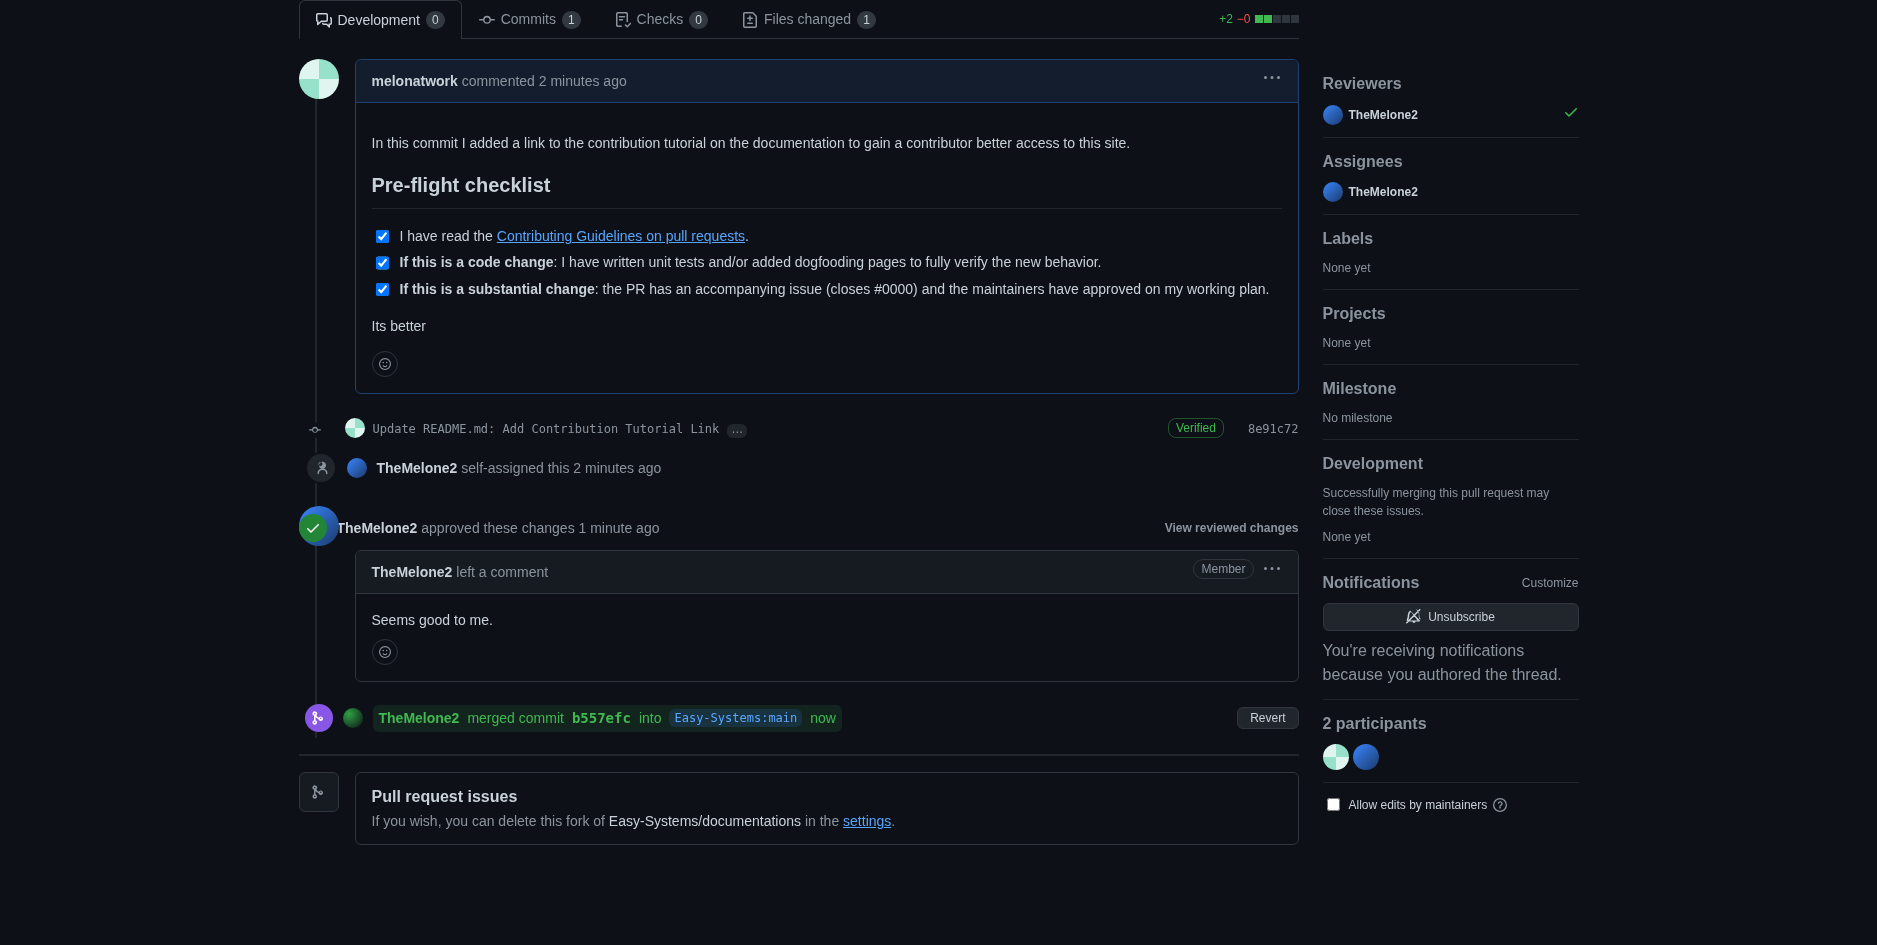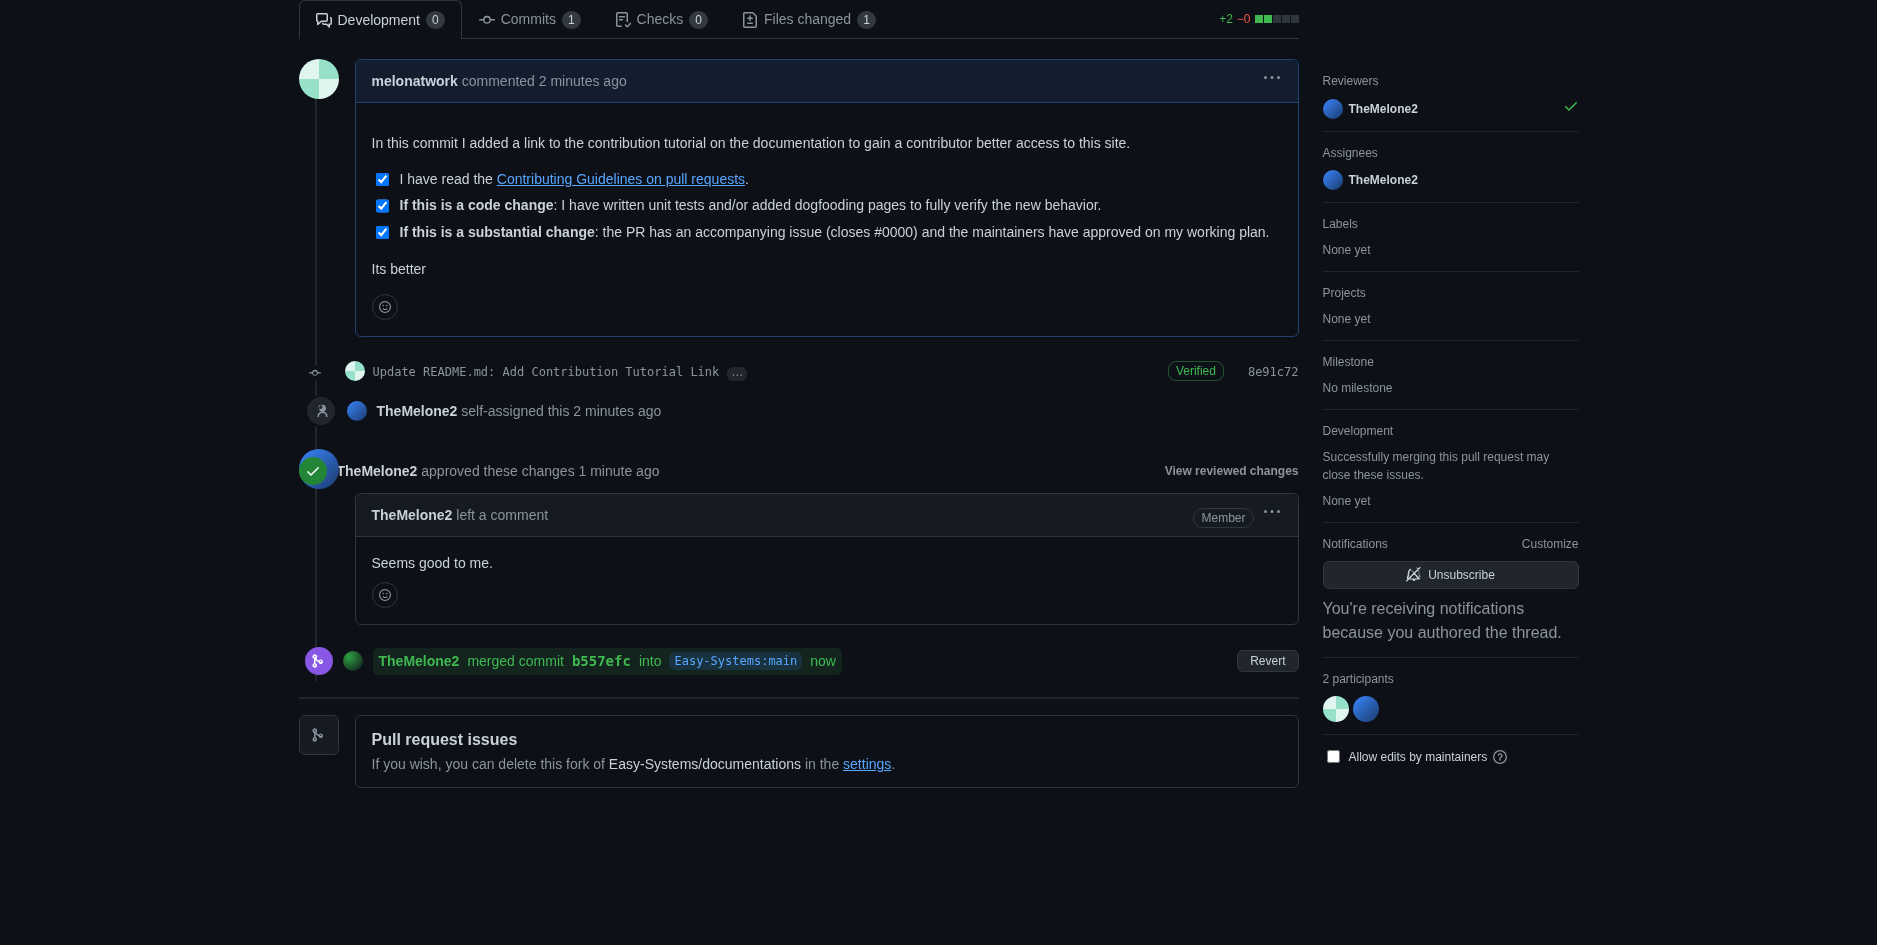--- a/index.html
+++ b/index.html
@@ -89,21 +89,21 @@
   .merge-row .commit-sha{font-weight:600}
   .hl-green{background:rgba(63,185,80,0.12);padding:3px 6px;border-radius:6px;color:var(--green)}
 
   .closed-box{display:flex;gap:16px;margin-top:16px;position:relative}
 
   .hr{height:2px;background:#21262d;margin:16px 0;margin-left:48px}
   .hr.full{margin-left:0}
 
   
   .side-section{border-bottom:1px solid #21262d;padding:12px 0}
-  .side-section h4{margin:0 0 8px;font-size:12px;font-weight:400;color:var(--text-muted)}
+  .side-section h4{margin:0 0 8px;font-size:16px;font-weight:700;color:var(--text-muted)}
   .side-row{display:flex;align-items:center;gap:6px;font-size:12px;color:var(--text)}
   .side-row.between{justify-content:space-between}
   .chk{color:var(--green)}
   .muted{color:var(--text-muted)}
   .side-desc{color:var(--text-muted);font-size:16px;margin-top:8px}
   .participants{display:flex;gap:4px;margin-top:8px}
   .avatar.tiny{width:26px;height:26px}
   .allow-edits{display:flex;align-items:center;gap:6px;color:var(--text);padding-top:12px}
   .help-icon{width:14px;height:14px;color:var(--text-muted)}
 </style>
@@ -167,20 +167,21 @@
               <b>melonatwork</b><span> commented 2 minutes ago</span>
             </span>
             <span class="kebab">
               <svg class="ico" viewBox="0 0 16 16">
                   <path d="M8 9a1.5 1.5 0 1 0 0-3 1.5 1.5 0 0 0 0 3ZM1.5 9a1.5 1.5 0 1 0 0-3 1.5 1.5 0 0 0 0 3Zm13 0a1.5 1.5 0 1 0 0-3 1.5 1.5 0 0 0 0 3Z"></path>
                 </svg>
             </span>
           </div>
           <div class="comment-body">
             <p>In this commit I added a link to the contribution tutorial on the documentation to gain a contributor better access to this site.</p>
+            <h3>Pre-flight checklist</h3>
             <ul class="check-list">
               <li>
                 <input type="checkbox" checked="" style="">
                 <span><span>I have read the </span><a href="#">Contributing Guidelines on pull requests</a><span>.</span></span>
               </li>
               <li>
                 <input type="checkbox" checked="" style="">
                 <span><b>If this is a code change</b><span>: I have written unit tests and/or added dogfooding pages to fully verify the new behavior.</span></span>
               </li>
               <li>
@@ -229,21 +230,21 @@
               <svg class="ico" viewBox="0 0 16 16">
                   <path d="M13.78 4.22a.75.75 0 0 1 0 1.06l-7.25 7.25a.75.75 0 0 1-1.06 0L2.22 9.28a.75.75 0 0 1 1.06-1.06L6 10.94l6.72-6.72a.75.75 0 0 1 1.06 0Z"></path>
                 </svg>
             </span>
             <span class="msg"><b>TheMelone2</b><span class="muted"> approved these changes 1 minute ago</span></span>
             <span class="view-changes">View reviewed changes</span>
           </div>
           <div class="comment-box">
             <div class="comment-header">
               <span class="meta"><b>TheMelone2</b><span> left a comment</span></span>
-              <span style="display:flex;gap:8px;align-items:flex-end">
+              <span style="display:flex;gap:8px;align-items:flex-start">
                 <span class="label-member">Member</span>
                 <span class="kebab"><svg class="ico" viewBox="0 0 16 16">
                       <path d="M8 9a1.5 1.5 0 1 0 0-3 1.5 1.5 0 0 0 0 3ZM1.5 9a1.5 1.5 0 1 0 0-3 1.5 1.5 0 0 0 0 3Zm13 0a1.5 1.5 0 1 0 0-3 1.5 1.5 0 0 0 0 3Z"></path>
                     </svg></span>
               </span>
             </div>
             <div class="comment-body">
               <p style="margin:0">Seems good to me.</p>
               <button class="emoji-btn">
                 <svg class="ico" viewBox="0 0 16 16">

